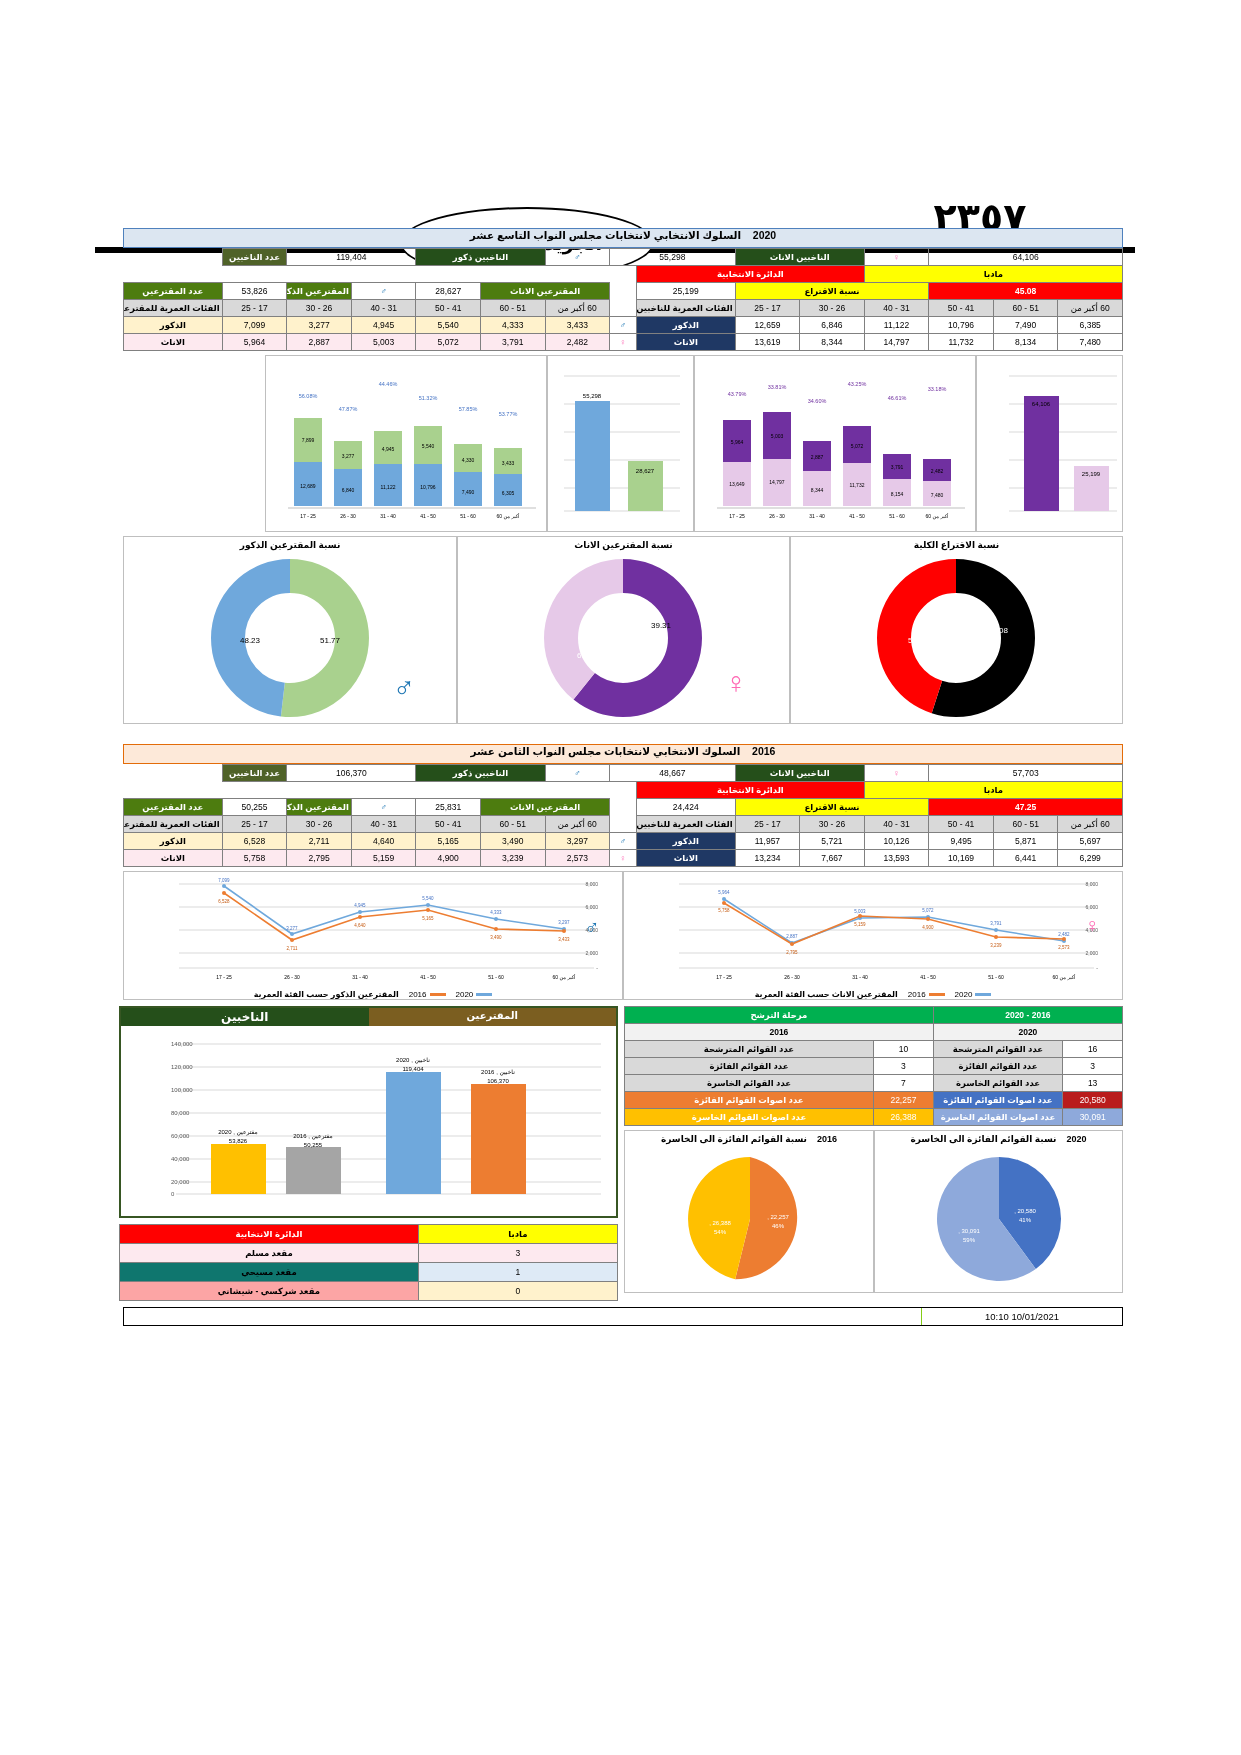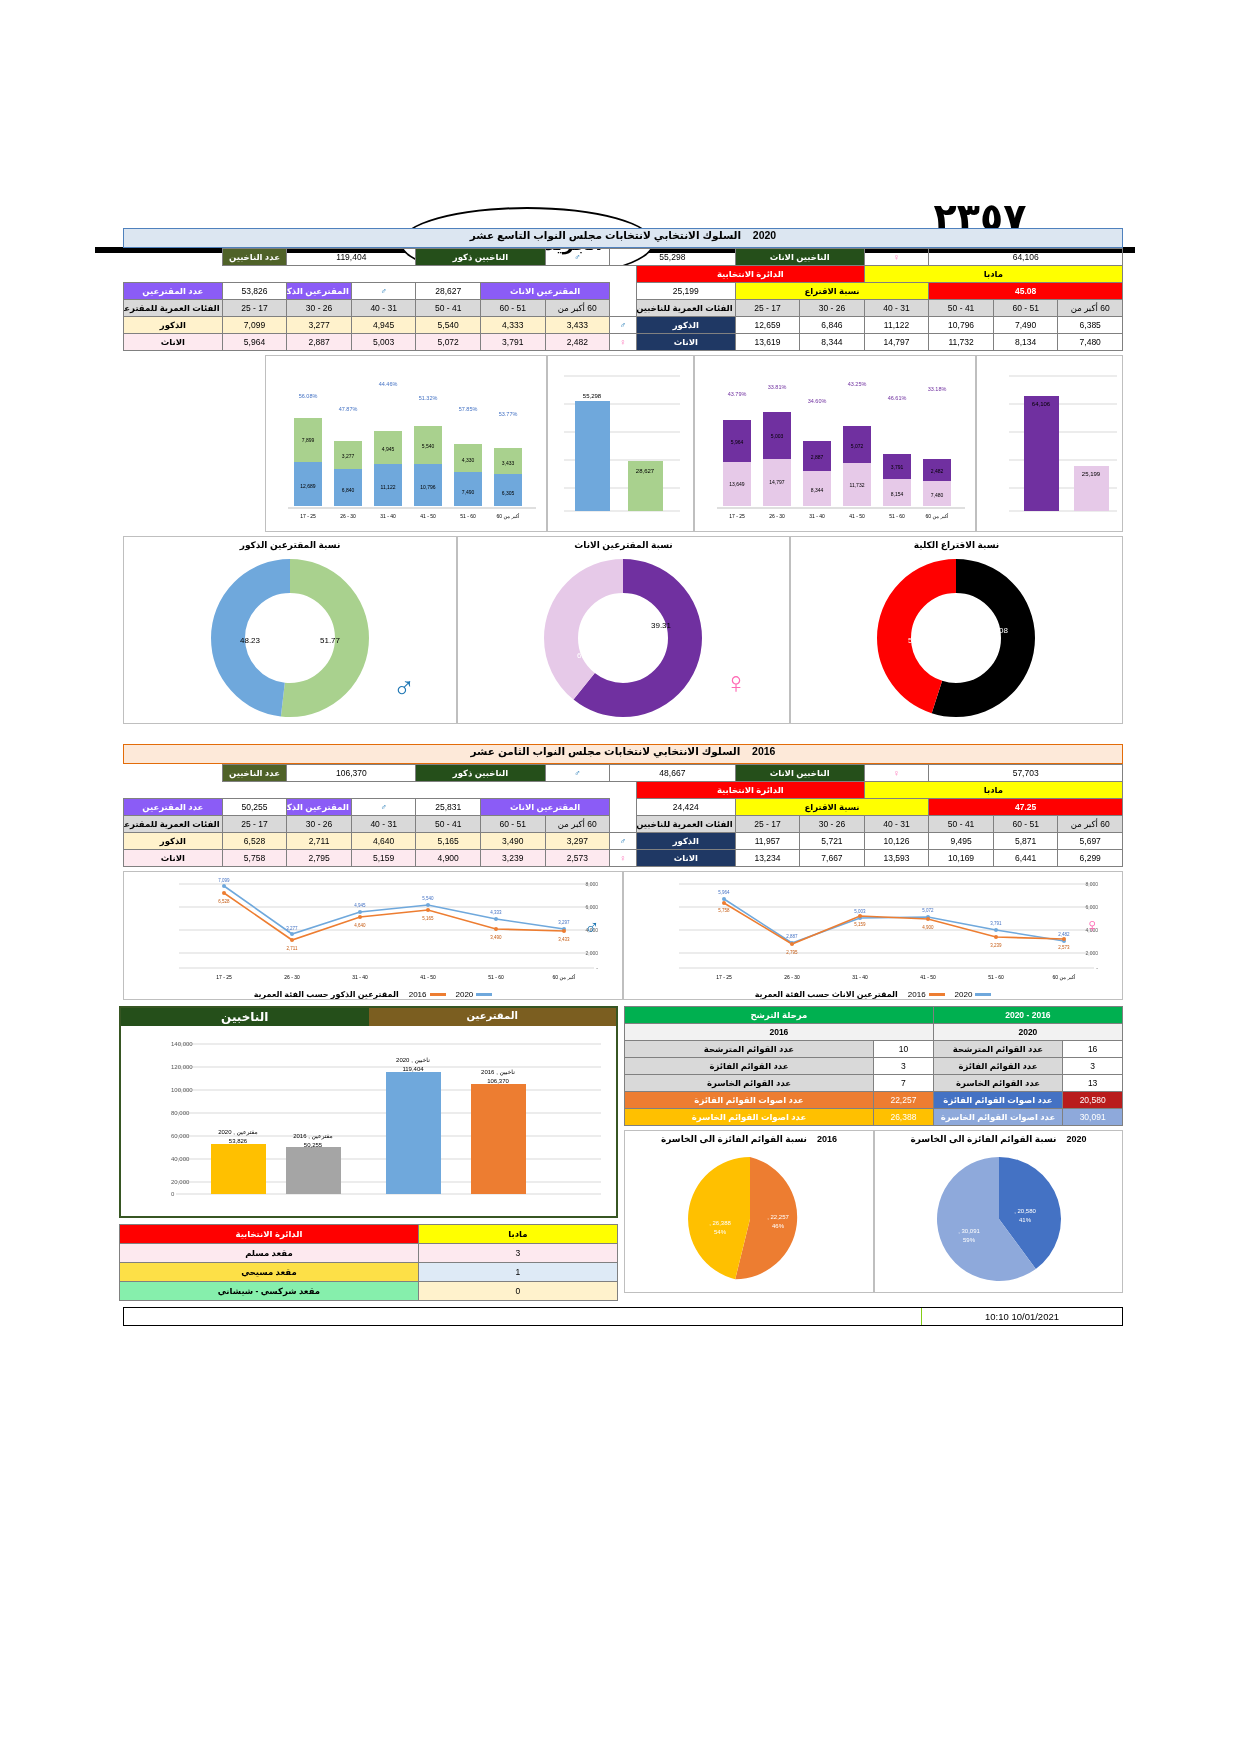--- a/index.html
+++ b/index.html
@@ -26,21 +26,21 @@
   table.grid td{border:1px solid #808080;font-size:8.5px;text-align:center;height:16px;padding:0 2px;
     white-space:nowrap;overflow:hidden;}
   .ttl{font-size:10.5px;font-weight:bold;text-align:center;height:18px;}
 
   .bluehdr{background:#dce6f1;border:1px solid #4f81bd;}
   .orangehdr{background:#fde9d9;border:1px solid #e36c09;}
 
   .lbl-dark{background:#1f3864;color:#fff;font-weight:bold;}
   .lbl-green{background:#254f1a;color:#fff;font-weight:bold;}
   .lbl-olive{background:#4f6228;color:#fff;font-weight:bold;}
-  .lbl-brown{background:#8b5cf6;color:#fff;font-weight:bold;}
+  .lbl-brown{background:#4d7c0f;color:#fff;font-weight:bold;}
   .lbl-red{background:#ff0000;color:#fff;font-weight:bold;}
   .lbl-yellow{background:#ffff00;font-weight:bold;}
   .lbl-grey{background:#d9d9d9;font-weight:bold;}
   .lbl-cream{background:#fff2cc;font-weight:bold;}
   .lbl-pink{background:#fde9ef;font-weight:bold;}
   .val-red{background:#ff0000;color:#fff;font-weight:bold;}
   .ageband{background:#d9d9d9;font-size:8px;}
   .cream{background:#fff2cc;}
   .pinkrow{background:#fde9ef;}
 
@@ -746,25 +746,25 @@
             <tr>
           <td style="background:#ffff00;font-weight:bold;height:18px">مادبا</td>
           <td style="background:#ff0000;color:#fff;font-weight:bold;height:18px">الدائرة الانتخابية</td>
         </tr>
         <tr>
           <td style="background:#fde9ef;height:18px">3</td>
           <td style="background:#fde9ef;font-weight:bold;height:18px">مقعد مسلم</td>
         </tr>
         <tr>
           <td style="background:#deeaf6;height:18px">1</td>
-          <td style="background:#fde047;font-weight:bold;height:18px">مقعد مسيحي</td>
+          <td style="background:#0f766e;font-weight:bold;height:18px">مقعد مسيحي</td>
         </tr>
         <tr>
           <td style="background:#fff2cc;height:18px">0</td>
-          <td style="background:#86efac;font-weight:bold;height:18px">مقعد شركسي - شيشاني</td>
+          <td style="background:#fca5a5;font-weight:bold;height:18px">مقعد شركسي - شيشاني</td>
         </tr>
       </tbody>
         </table>
     </div>
   </div>
 
   <div class="footer">
     <div class="left">10/01/2021 10:10</div>
   </div>
 

